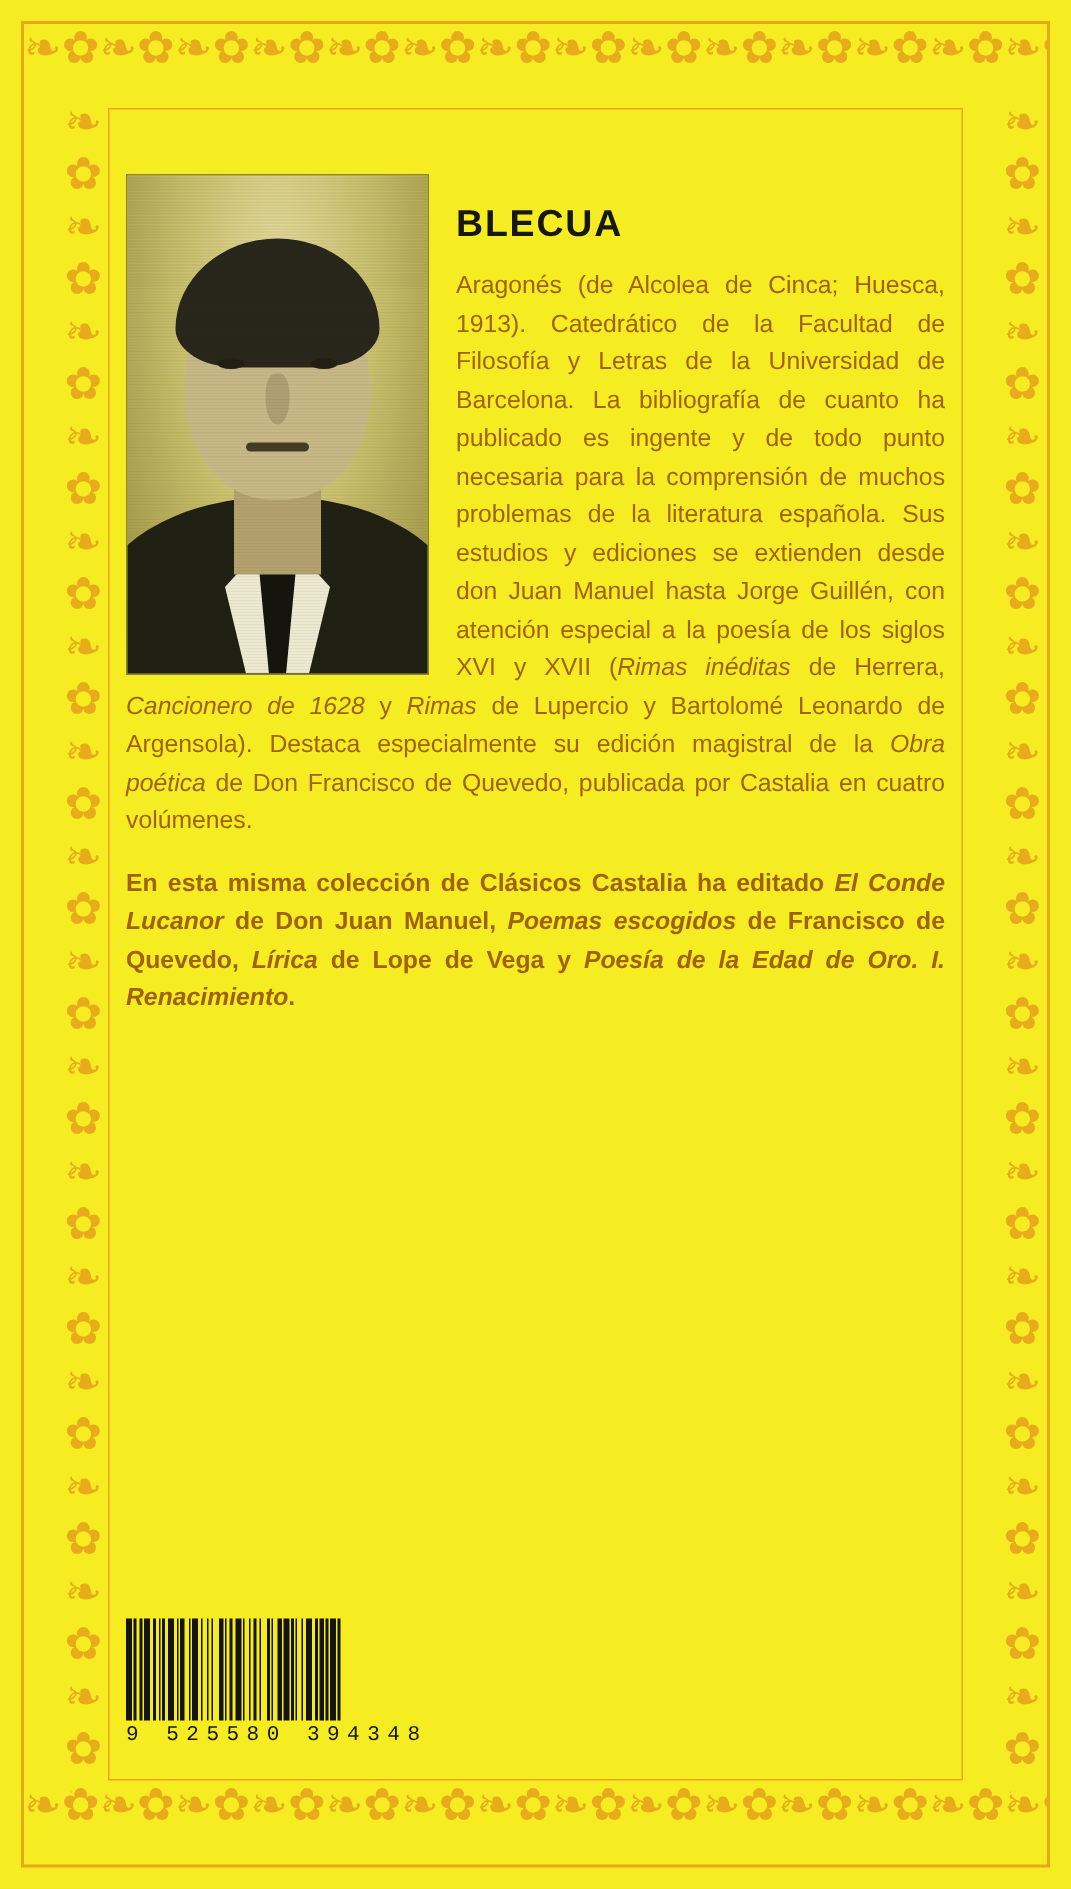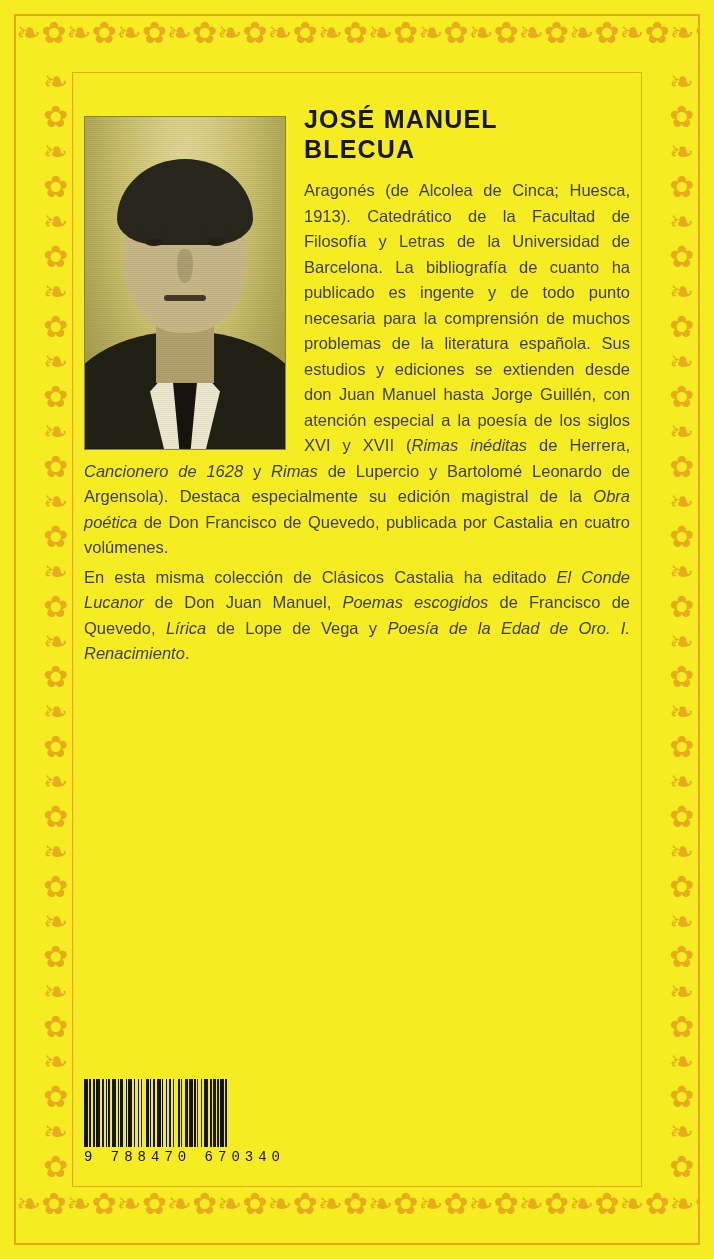--- a/index.html
+++ b/index.html
@@ -187,27 +187,28 @@
     font-weight: bold;
     line-height: 30px;
     letter-spacing: 1.2px;
     color: #17170e;
     margin: 0 0 14px 0;
   }
 
   .bio {
     font-size: 16.5px;
     line-height: 25.5px;
-    color: #404040;
+    color: #a16207;
     text-align: justify;
     margin: 0;
     hyphens: none;
   }
   .bio.second {
-    margin-top: 4px;
+    margin-top: 16px;
+    font-weight: bold;
   }
   .bio i { font-style: italic; }
 
   
   .isbn-block {
     position: absolute;
     left: 84px;
     bottom: 96px;
     width: 240px;
   }
@@ -270,21 +271,21 @@
       <div class="brow-l"></div>
       <div class="brow-r"></div>
       <div class="eye-l"></div>
       <div class="eye-r"></div>
       <div class="nose"></div>
       <div class="mouth"></div>
       <div class="grain"></div>
     </div>
 
     <div class="author-name">
-      <span>JOSÉ MANUEL</span><br>
+      <br>
       <span>BLECUA</span>
     </div>
 
     <p class="bio"><span>Aragonés (de Alcolea de Cinca; Huesca, 1913). Catedrático de la Facultad de Filosofía y Letras de la Universidad de Barcelona. La bibliografía de cuanto ha publicado es ingente y de todo punto necesaria para la comprensión de muchos problemas de la literatura española. Sus estudios y ediciones se extienden desde don Juan Manuel hasta Jorge Guillén, con atención especial a la poesía de los siglos XVI y XVII (</span><i>Rimas inéditas</i><span> de Herrera, </span><i>Cancionero de 1628</i><span> y </span><i>Rimas</i><span> de Lupercio y Bartolomé Leonardo de Argensola). Destaca especialmente su edición magistral de la </span><i>Obra poética</i><span> de Don Francisco de Quevedo, publicada por Castalia en cuatro volúmenes.</span></p>
 
     <p class="bio second"><span>En esta misma colección de Clásicos Castalia ha editado </span><i>El Conde Lucanor</i><span> de Don Juan Manuel, </span><i>Poemas escogidos</i><span> de Francisco de Quevedo, </span><i>Lírica</i><span> de Lope de Vega y </span><i>Poesía de la Edad de Oro. I. Renacimiento</i><span>.</span></p>
 
   </div>
 
   <div class="isbn-block">
@@ -356,17 +357,17 @@
           <span style="width: 1.35px; background: transparent;"></span>
           <span style="width: 2.7px; background: rgb(20, 20, 12);"></span>
           <span style="width: 1.35px; background: transparent;"></span>
           <span style="width: 1.35px; background: rgb(20, 20, 12);"></span>
           <span style="width: 1.35px; background: transparent;"></span>
           <span style="width: 4.05px; background: rgb(20, 20, 12);"></span>
           <span style="width: 1.35px; background: transparent;"></span>
           <span style="width: 1.35px; background: rgb(20, 20, 12);"></span>
           <span style="width: 2.7px; background: transparent;"></span>
         </div>
-      <div class="barcode-digits">9 788470 670340</div>
+      <div class="barcode-digits">9 525580 394348</div>
     </div>
   </div>
 
 </div>
 
 </body></html>

